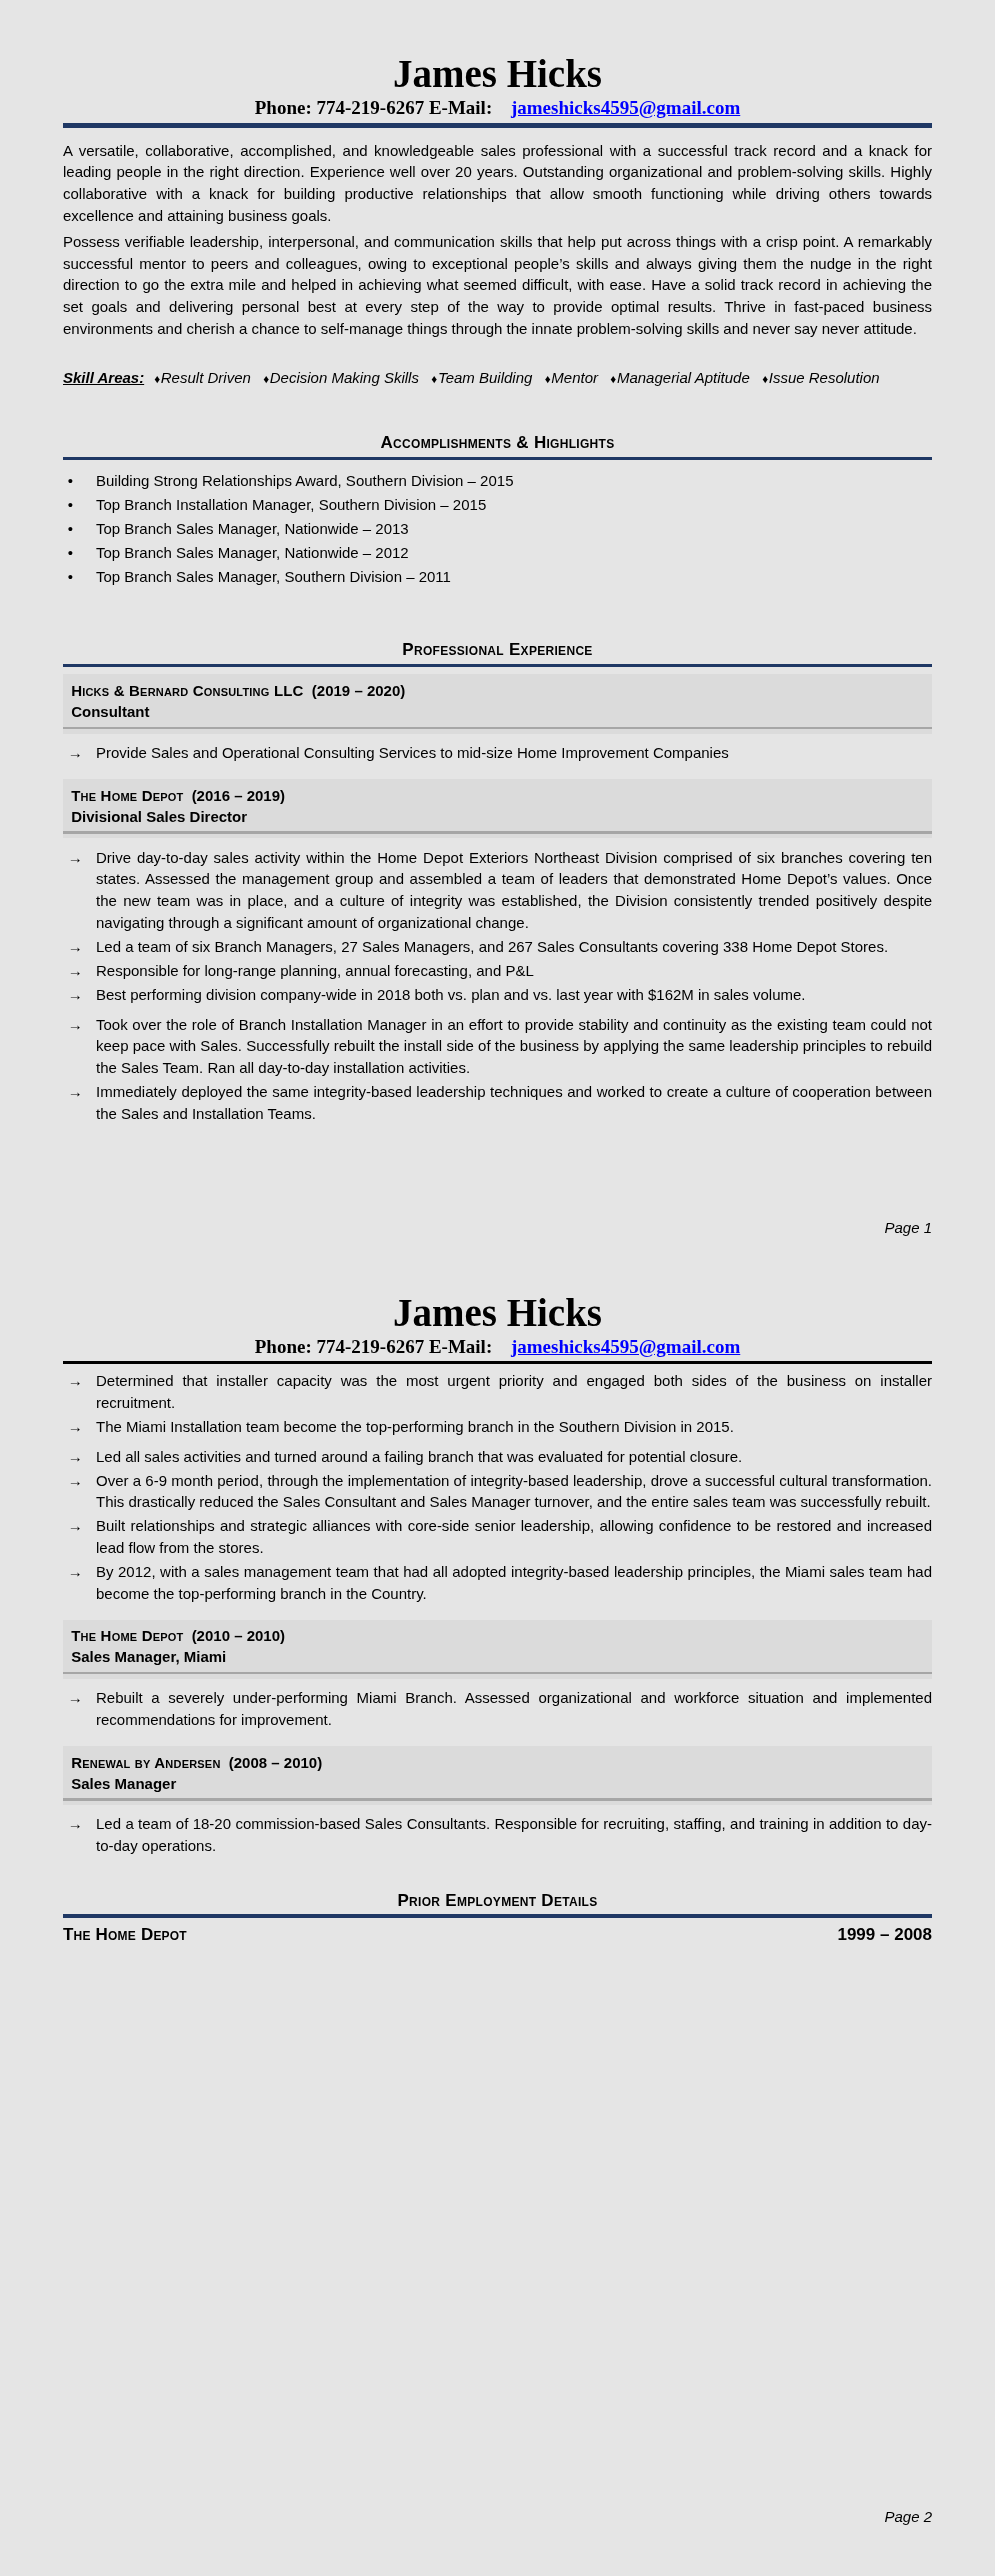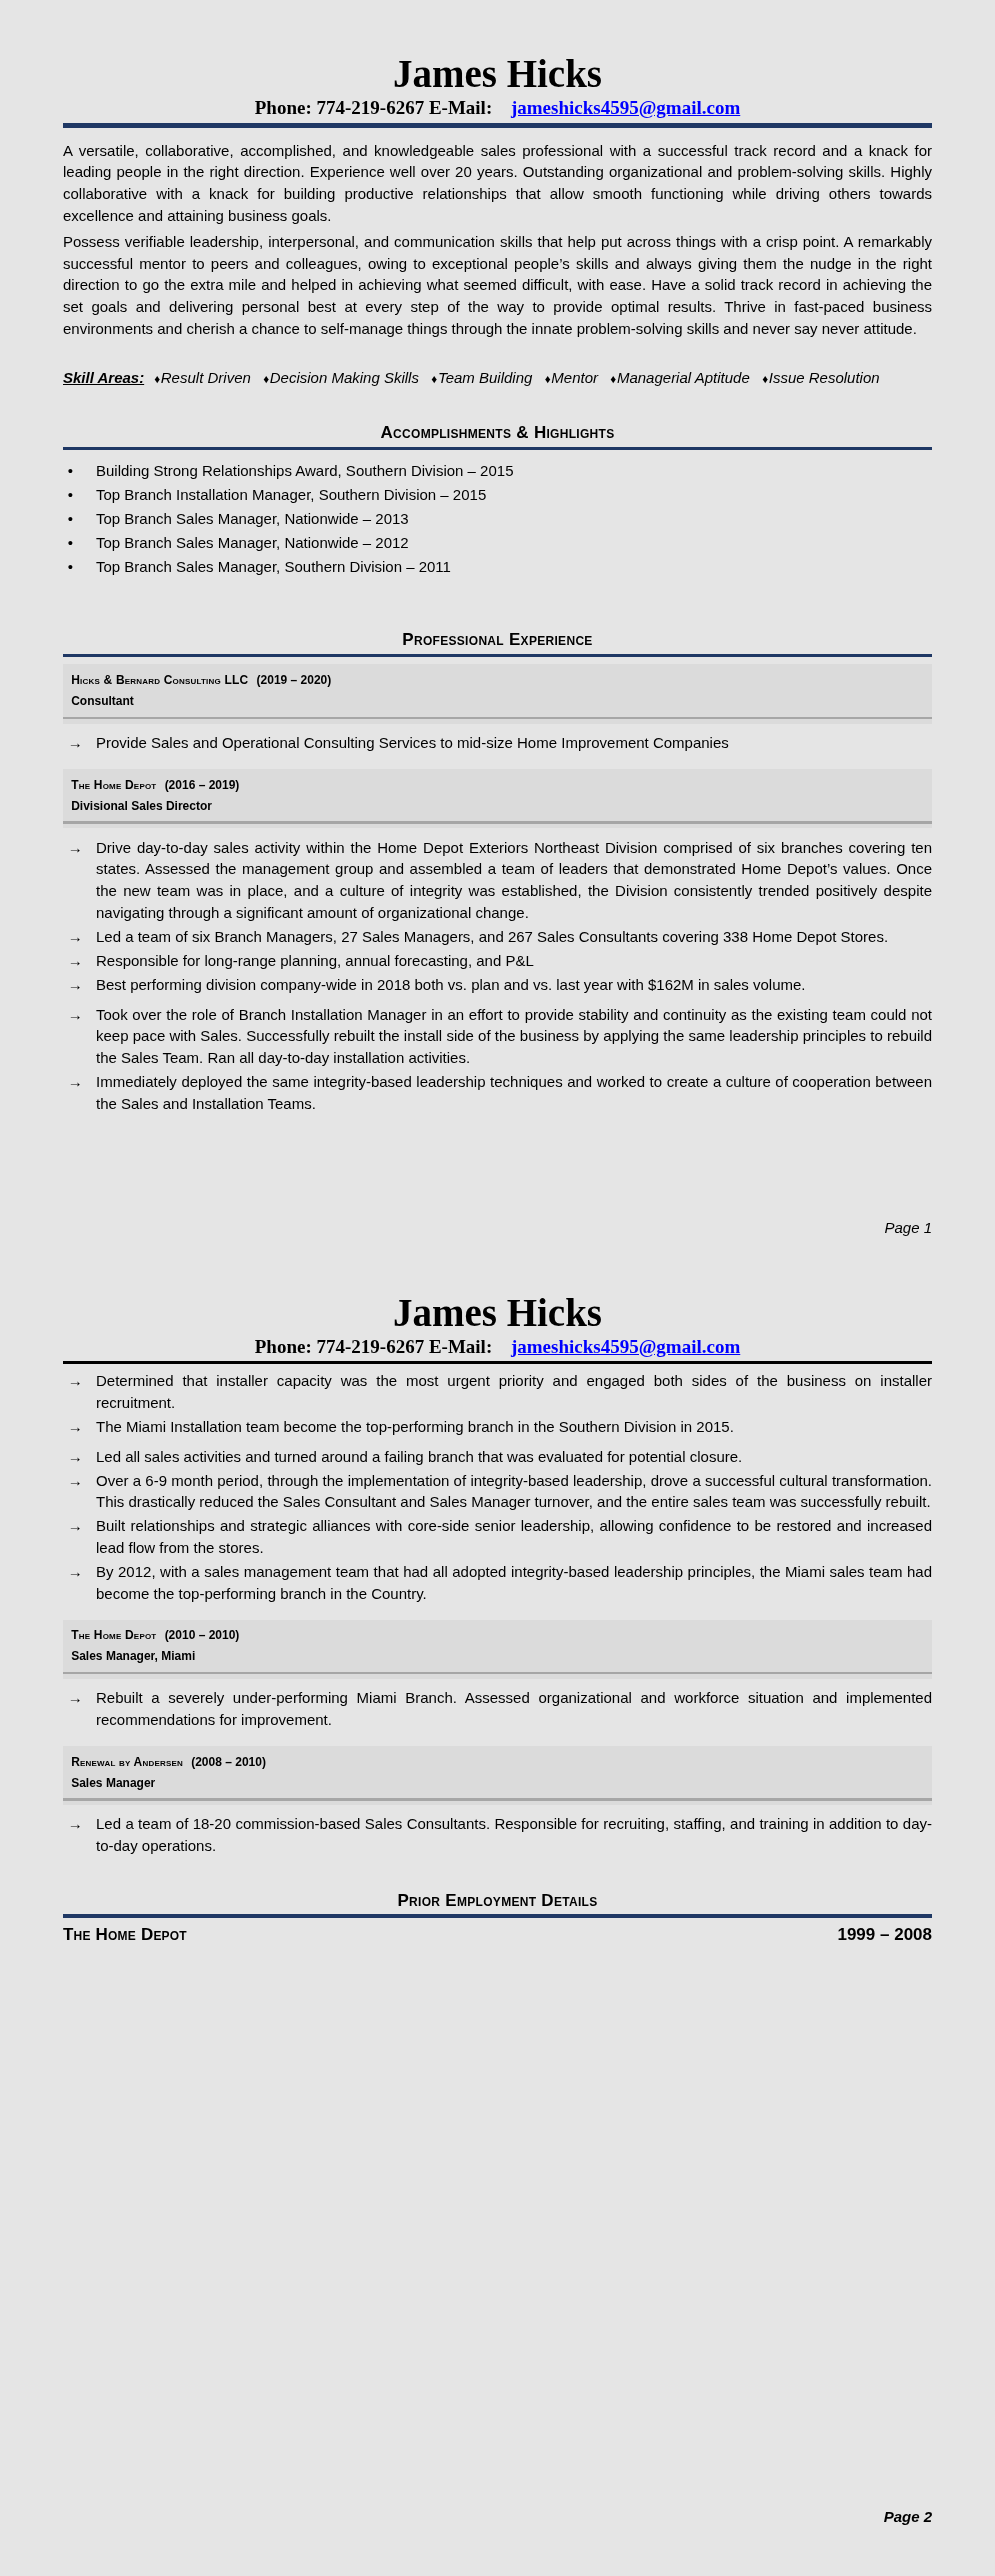--- a/index.html
+++ b/index.html
@@ -52,57 +52,57 @@
   }
   .skills .sk-item{margin-right:8.2px;white-space:nowrap;}
   .skills .diamond{font-size:11.7px;margin-right:0.6px;}
 
   
   .sec-title{
     margin:0;text-align:center;
     font-size:17px;font-weight:bold;line-height:20px;
     font-variant:small-caps;letter-spacing:0.3px;
   }
-  .sec-acc{margin-top:34px;}
+  .sec-acc{margin-top:44px;}
   .sec-pe{margin-top:53px;}
   .sec-ped{margin-top:34px;}
 
   
   ul{list-style:none;margin:0;padding:0;}
   li{position:relative;padding-left:33px;font-size:15px;line-height:21.7px;margin-bottom:2.3px;}
   li .marker{position:absolute;left:4.7px;top:0;}
   li .li-text{display:block;text-align:justify;}
   ul.disc-list{margin-top:9.4px;}
   ul.arrow-list{margin-top:8.2px;}
   ul.cont-list{margin-top:5.9px;}
 
   
   .job-head{
     background:#DBDBDB;margin-top:15px;padding:5.9px 0 4.7px 0;
   }
   .job-head.first{margin-top:7px;}
-  .jh-line1,.jh-title{padding-left:8.2px;font-size:12px;font-weight:bold;line-height:21px;}
+  .jh-line1,.jh-title{padding-left:8.2px;font-size:15px;font-weight:bold;line-height:21px;}
   .jh-company{font-variant:small-caps;letter-spacing:0.2px;}
   .jh-dates{margin-left:8.2px;}
   .jh-divider{height:2.3px;background:#A6A6A6;margin-top:4.7px;}
 
   
   .prior-row{
     margin-top:5.9px;display:flex;justify-content:space-between;align-items:baseline;
     font-size:17px;font-weight:bold;line-height:21px;
   }
   .prior-company{font-variant:small-caps;letter-spacing:0.2px;}
 
   
   .page-footer{
     position:absolute;right:63px;
     font-size:15px;font-style:italic;line-height:20px;
   }
   .page-1 .page-footer{bottom:44px;}
-  .page-2 .page-footer{bottom:49px;font-weight:bold;}
+  .page-2 .page-footer{bottom:49px;}
 </style>
 </head>
 <body>
 
 <div class="canvas">
 
   <div class="page page-1">
 
     <h1 class="res-name">James Hicks</h1>
     <div class="contact">

